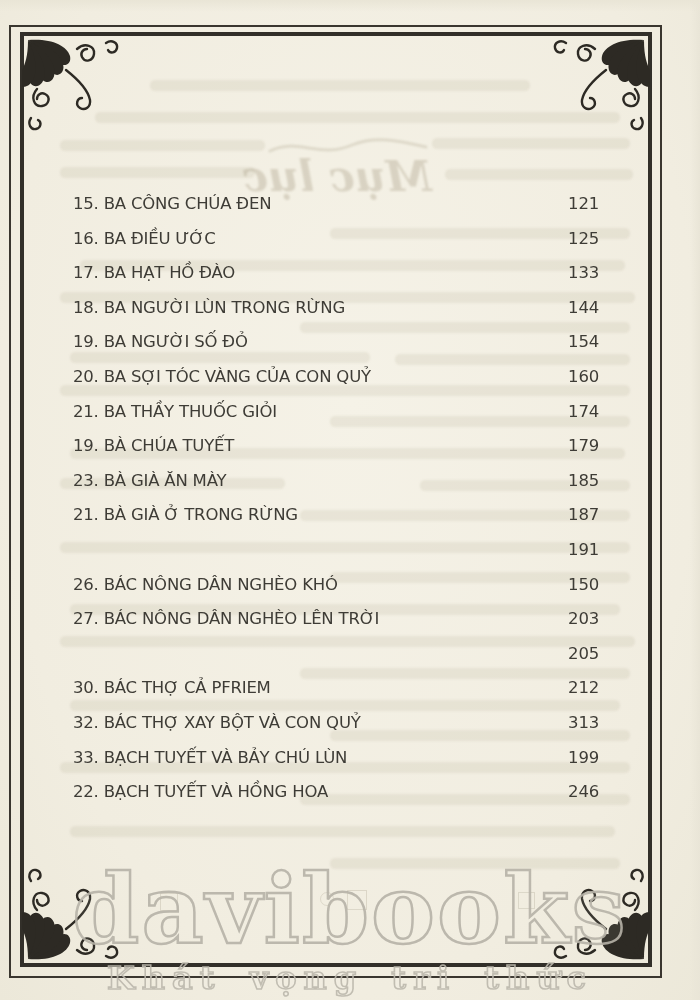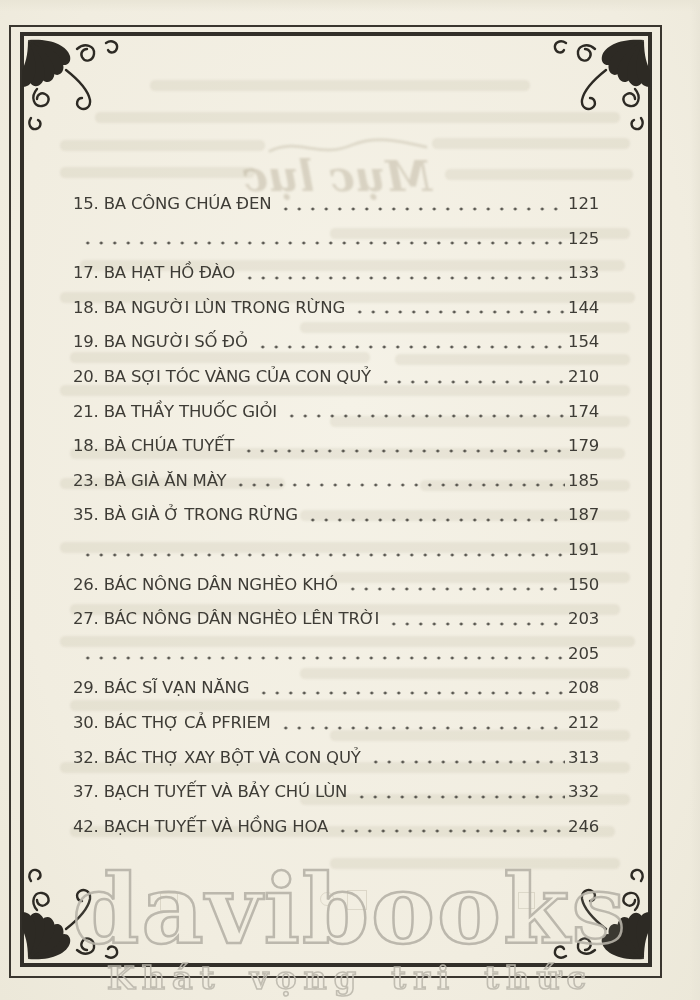--- a/index.html
+++ b/index.html
@@ -36,21 +36,21 @@
   .ghost-title{
     position:absolute;left:242px;top:152px;width:190px;text-align:center;
     font-family:"DejaVu Serif","Liberation Serif",serif;font-style:italic;font-weight:bold;
     font-size:42px;color:rgba(155,144,115,0.30);
     transform:scaleX(-1);filter:blur(1.2px);white-space:nowrap;}
   .ghost-swash{position:absolute;left:268px;top:133px;filter:blur(1px);opacity:0.45;}
 
   
   .toc{position:absolute;left:73px;top:187px;width:526px;z-index:1;}
   .toc-row{display:flex;height:34.6px;line-height:34.6px;font-size:16.5px;
-    letter-spacing:-0.2px;white-space:nowrap;}
+    letter-spacing:-0.2px;white-space:nowrap;align-items:center;}
   .toc-row .t{flex:0 0 auto;}
   .toc-row .dots{flex:1 1 auto;margin:0 3px 0 8px;
     background-image:radial-gradient(circle,rgba(62,60,54,0.85) 1.35px,rgba(62,60,54,0) 1.7px);
     background-size:13.5px 6px;background-repeat:repeat-x;
     background-position:left calc(100% - 10px);}
   .toc-row .p{flex:0 0 auto;}
 
   
   .watermark{position:absolute;left:0;right:0;top:862px;z-index:5;text-align:center;
     pointer-events:none;}
@@ -178,20 +178,21 @@
     </g>
   </svg>
 
   <div class="toc">
     <div class="toc-row">
         <span class="t">15. BA CÔNG CHÚA ĐEN</span>
         <span class="dots"></span>
         <span class="p">121</span>
       </div>
     <div class="toc-row">
+        <span class="t">16. BA ĐIỀU ƯỚC</span>
         <span class="dots"></span>
         <span class="p">125</span>
       </div>
     <div class="toc-row">
         <span class="t">17. BA HẠT HỒ ĐÀO</span>
         <span class="dots"></span>
         <span class="p">133</span>
       </div>
     <div class="toc-row">
         <span class="t">18. BA NGƯỜI LÙN TRONG RỪNG</span>
@@ -199,39 +200,39 @@
         <span class="p">144</span>
       </div>
     <div class="toc-row">
         <span class="t">19. BA NGƯỜI SỐ ĐỎ</span>
         <span class="dots"></span>
         <span class="p">154</span>
       </div>
     <div class="toc-row">
         <span class="t">20. BA SỢI TÓC VÀNG CỦA CON QUỶ</span>
         <span class="dots"></span>
-        <span class="p">210</span>
+        <span class="p">160</span>
       </div>
     <div class="toc-row">
         <span class="t">21. BA THẦY THUỐC GIỎI</span>
         <span class="dots"></span>
         <span class="p">174</span>
       </div>
     <div class="toc-row">
-        <span class="t">18. BÀ CHÚA TUYẾT</span>
+        <span class="t">19. BÀ CHÚA TUYẾT</span>
         <span class="dots"></span>
         <span class="p">179</span>
       </div>
     <div class="toc-row">
         <span class="t">23. BÀ GIÀ ĂN MÀY</span>
         <span class="dots"></span>
         <span class="p">185</span>
       </div>
     <div class="toc-row">
-        <span class="t">35. BÀ GIÀ Ở TRONG RỪNG</span>
+        <span class="t">21. BÀ GIÀ Ở TRONG RỪNG</span>
         <span class="dots"></span>
         <span class="p">187</span>
       </div>
     <div class="toc-row">
         <span class="dots"></span>
         <span class="p">191</span>
       </div>
     <div class="toc-row">
         <span class="t">26. BÁC NÔNG DÂN NGHÈO KHÓ</span>
         <span class="dots"></span>
@@ -240,41 +241,36 @@
     <div class="toc-row">
         <span class="t">27. BÁC NÔNG DÂN NGHÈO LÊN TRỜI</span>
         <span class="dots"></span>
         <span class="p">203</span>
       </div>
     <div class="toc-row">
         <span class="dots"></span>
         <span class="p">205</span>
       </div>
     <div class="toc-row">
-        <span class="t">29. BÁC SĨ VẠN NĂNG</span>
-        <span class="dots"></span>
-        <span class="p">208</span>
-      </div>
-    <div class="toc-row">
         <span class="t">30. BÁC THỢ CẢ PFRIEM</span>
         <span class="dots"></span>
         <span class="p">212</span>
       </div>
     <div class="toc-row">
         <span class="t">32. BÁC THỢ XAY BỘT VÀ CON QUỶ</span>
         <span class="dots"></span>
         <span class="p">313</span>
       </div>
     <div class="toc-row">
-        <span class="t">37. BẠCH TUYẾT VÀ BẢY CHÚ LÙN</span>
-        <span class="dots"></span>
-        <span class="p">332</span>
-      </div>
-    <div class="toc-row">
-        <span class="t">42. BẠCH TUYẾT VÀ HỒNG HOA</span>
+        <span class="t">33. BẠCH TUYẾT VÀ BẢY CHÚ LÙN</span>
+        <span class="dots"></span>
+        <span class="p">199</span>
+      </div>
+    <div class="toc-row">
+        <span class="t">22. BẠCH TUYẾT VÀ HỒNG HOA</span>
         <span class="dots"></span>
         <span class="p">246</span>
       </div>
   </div>
 
   <div class="watermark">
     <div class="wm-name">davibooks</div>
     <div class="wm-slogan">Khát vọng tri thức</div>
   </div>
 

